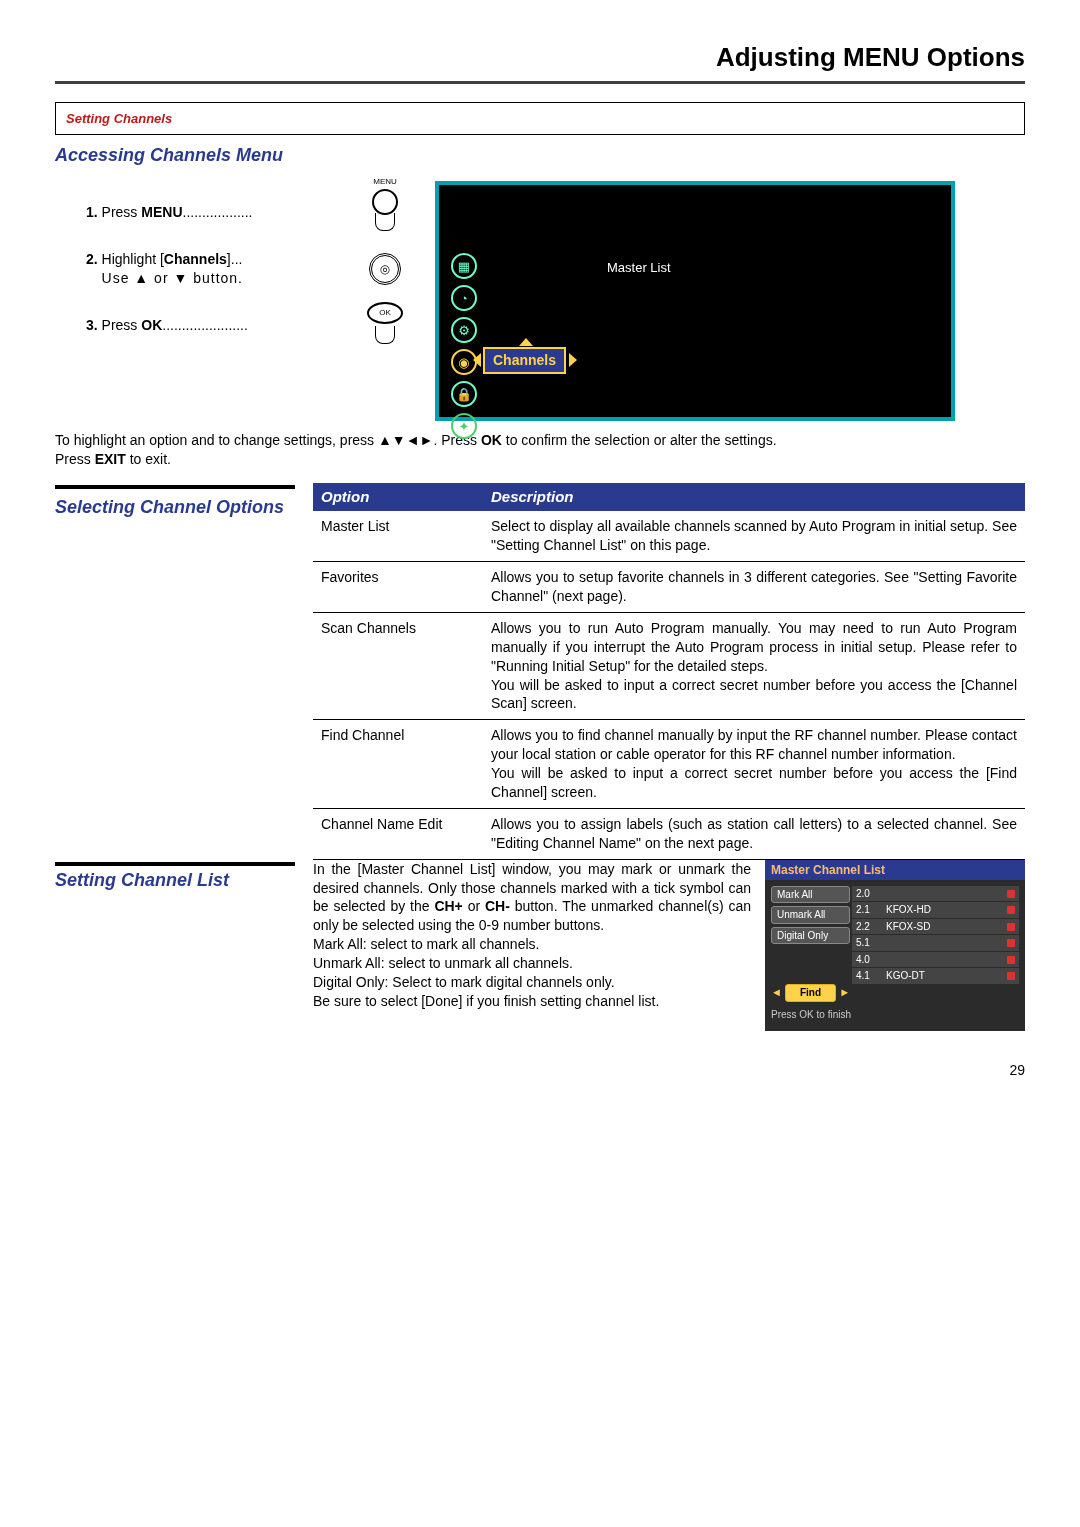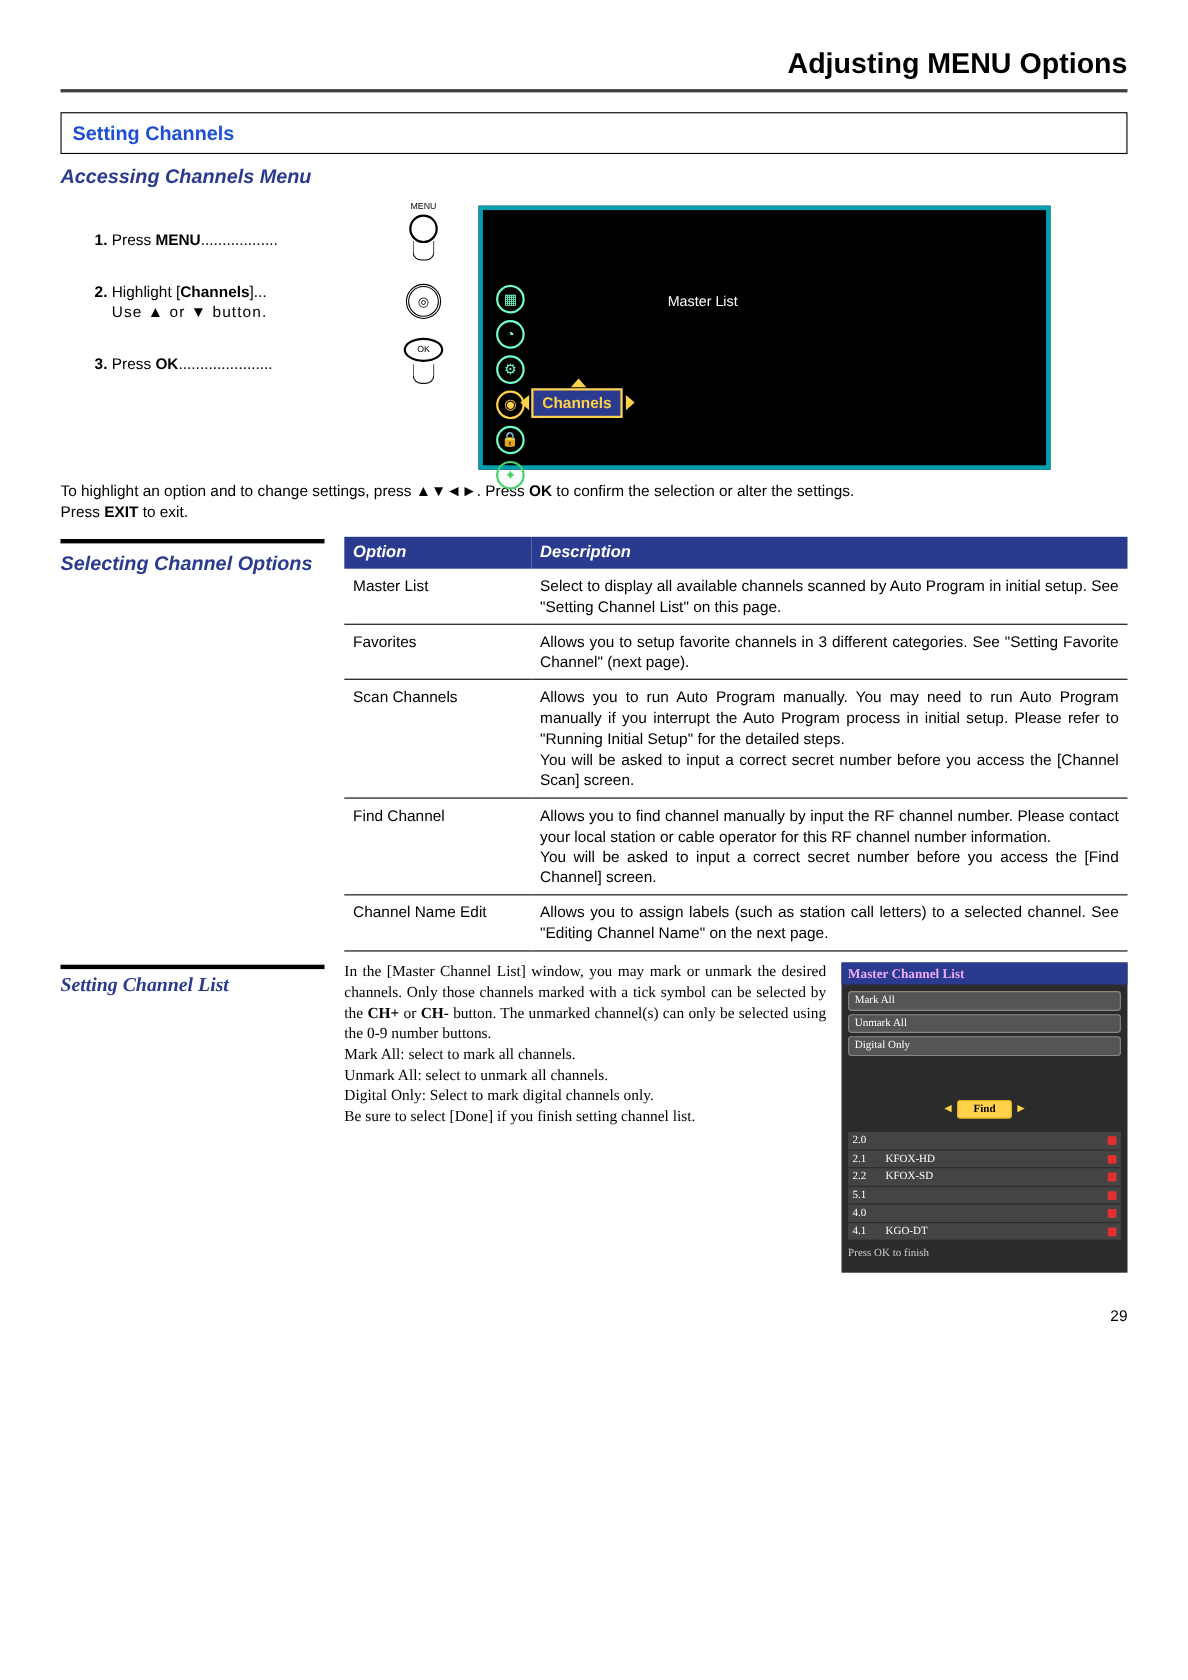--- a/index.html
+++ b/index.html
@@ -20,23 +20,24 @@
     border-bottom: 3px solid #404040;
     padding-bottom: 6px;
     margin-bottom: 18px;
   }
   .section-box {
     border: 1px solid #000;
     padding: 6px 10px;
     margin-bottom: 8px;
   }
   .section-title-italic {
-    font-size: 18px;
+    font-size: 13px;
+    font-style: italic;
     font-weight: bold;
-    color: #1d4ed8;
+    color: #b91c1c;
   }
   .subsection-title {
     font-size: 18px;
     font-style: italic;
     font-weight: bold;
     color: #2a3b8f;
     margin: 6px 0 8px 0;
   }
   .top-flex { display: flex; gap: 20px; }
   .steps-col { flex: 0 0 360px; }
@@ -94,22 +95,22 @@
     padding:6px 8px; vertical-align:top; font-size:14px;
     text-align:justify;
   }
   .hr-thick { border:0; border-top:4px solid #000; margin:2px 0 0 0;}
   .setting-list-flex { display:flex; gap:14px; }
   .setting-list-text { flex:1; font-size:14px; text-align:justify; }
   .mcl-box {
     flex:0 0 260px; background:#2b2b2b; color:#fff;
     font-size:11px; padding:8px 6px 10px 6px;
   }
-  .mcl-title { background:#2a3b8f; color:#f0abfc; font-weight:bold; font-size:12px; padding:2px 6px; margin:-8px -6px 6px -6px;}
-  .mcl-inner { display:flex; gap:12px;flex-direction:column; }
+  .mcl-title { background:#2a3b8f; color:#fdba74; font-weight:bold; font-size:12px; padding:2px 6px; margin:-8px -6px 6px -6px;}
+  .mcl-inner { display:flex; gap:2px; }
   .mcl-btns { display:flex; flex-direction:column; gap:3px; }
   .mcl-btn { background:#555; border:1px solid #888; border-radius:3px; padding:1px 5px; font-size:10px; white-space:nowrap;}
   .mcl-done { background:#ffd24a; color:#000; border:1px solid #e0b020; border-radius:3px; padding:1px 14px; font-size:10px; margin-top:6px; font-weight:bold; text-align:center; display:inline-block;}
   .mcl-rows { flex:1; display:flex; flex-direction:column; gap:1px;}
   .mcl-row { display:flex; background:#444; padding:1px 4px; font-size:10px; align-items:center;}
   .mcl-row .ch { flex:0 0 30px; }
   .mcl-row .nm { flex:1; }
   .mcl-row .dot { width:8px;height:8px; background:#e03030; border-radius:1px;}
   .mcl-foot { font-size:10px; color:#ccc; margin-top:6px;}
   .note-line { display:flex; align-items:center; gap:10px; margin-top:10px; font-size:13px; letter-spacing:-0.3px;}
@@ -251,21 +252,21 @@
           </tr>
           <tr>
             <td>Channel Name Edit</td>
             <td style="white-space: pre-line;">Allows you to assign labels (such as station call letters) to a selected channel. See "Editing Channel Name" on the next page.</td>
           </tr>
         </tbody>
     </table>
   </div>
 </div>
 
-<div class="two-col" style="margin-top:10px;font-family:Liberation Serif, serif;">
+<div class="two-col" style="">
   <div class="left-col">
     <hr class="hr-thick">
     <div class="subsection-title" style="margin-top:2px;">Setting Channel List</div>
   </div>
   <div class="right-col">
     <div class="setting-list-flex">
       <div class="setting-list-text">
         <span>In the [Master Channel List] window, you may mark or unmark the desired channels. Only those channels marked with a tick symbol can be selected by the </span><b>CH+</b><span> or </span><b>CH-</b><span> button. The unmarked channel(s) can only be selected using the 0-9 number buttons.</span><br>
         <span>Mark All: select to mark all channels.</span><br>
         <span>Unmark All: select to unmark all channels.</span><br>

